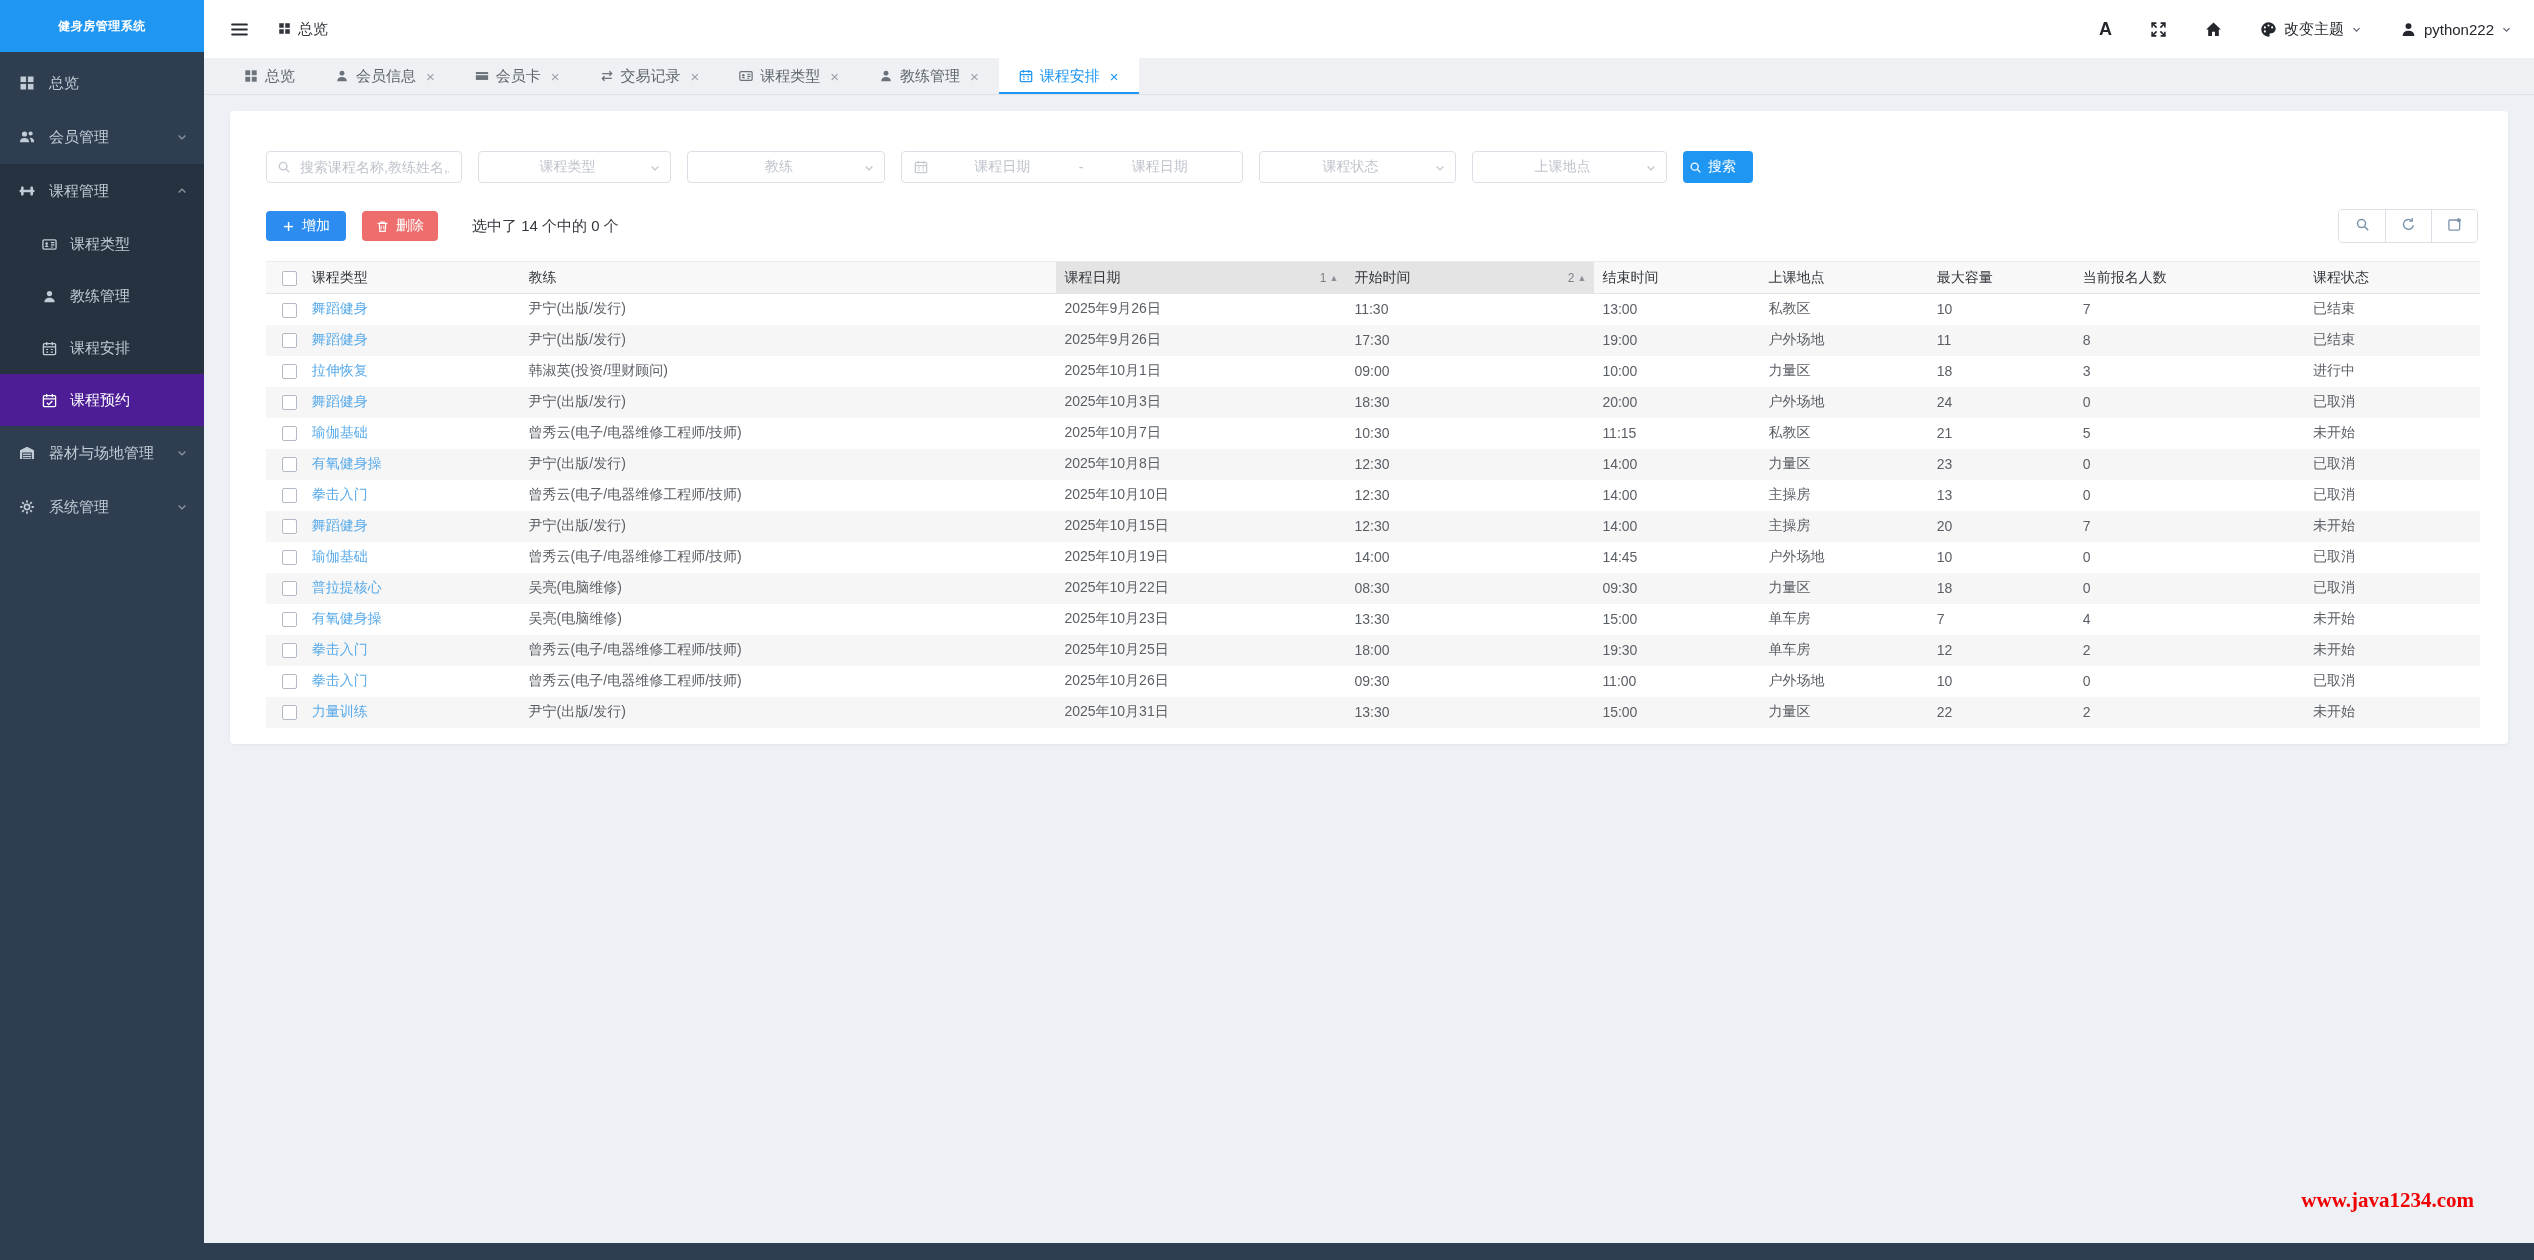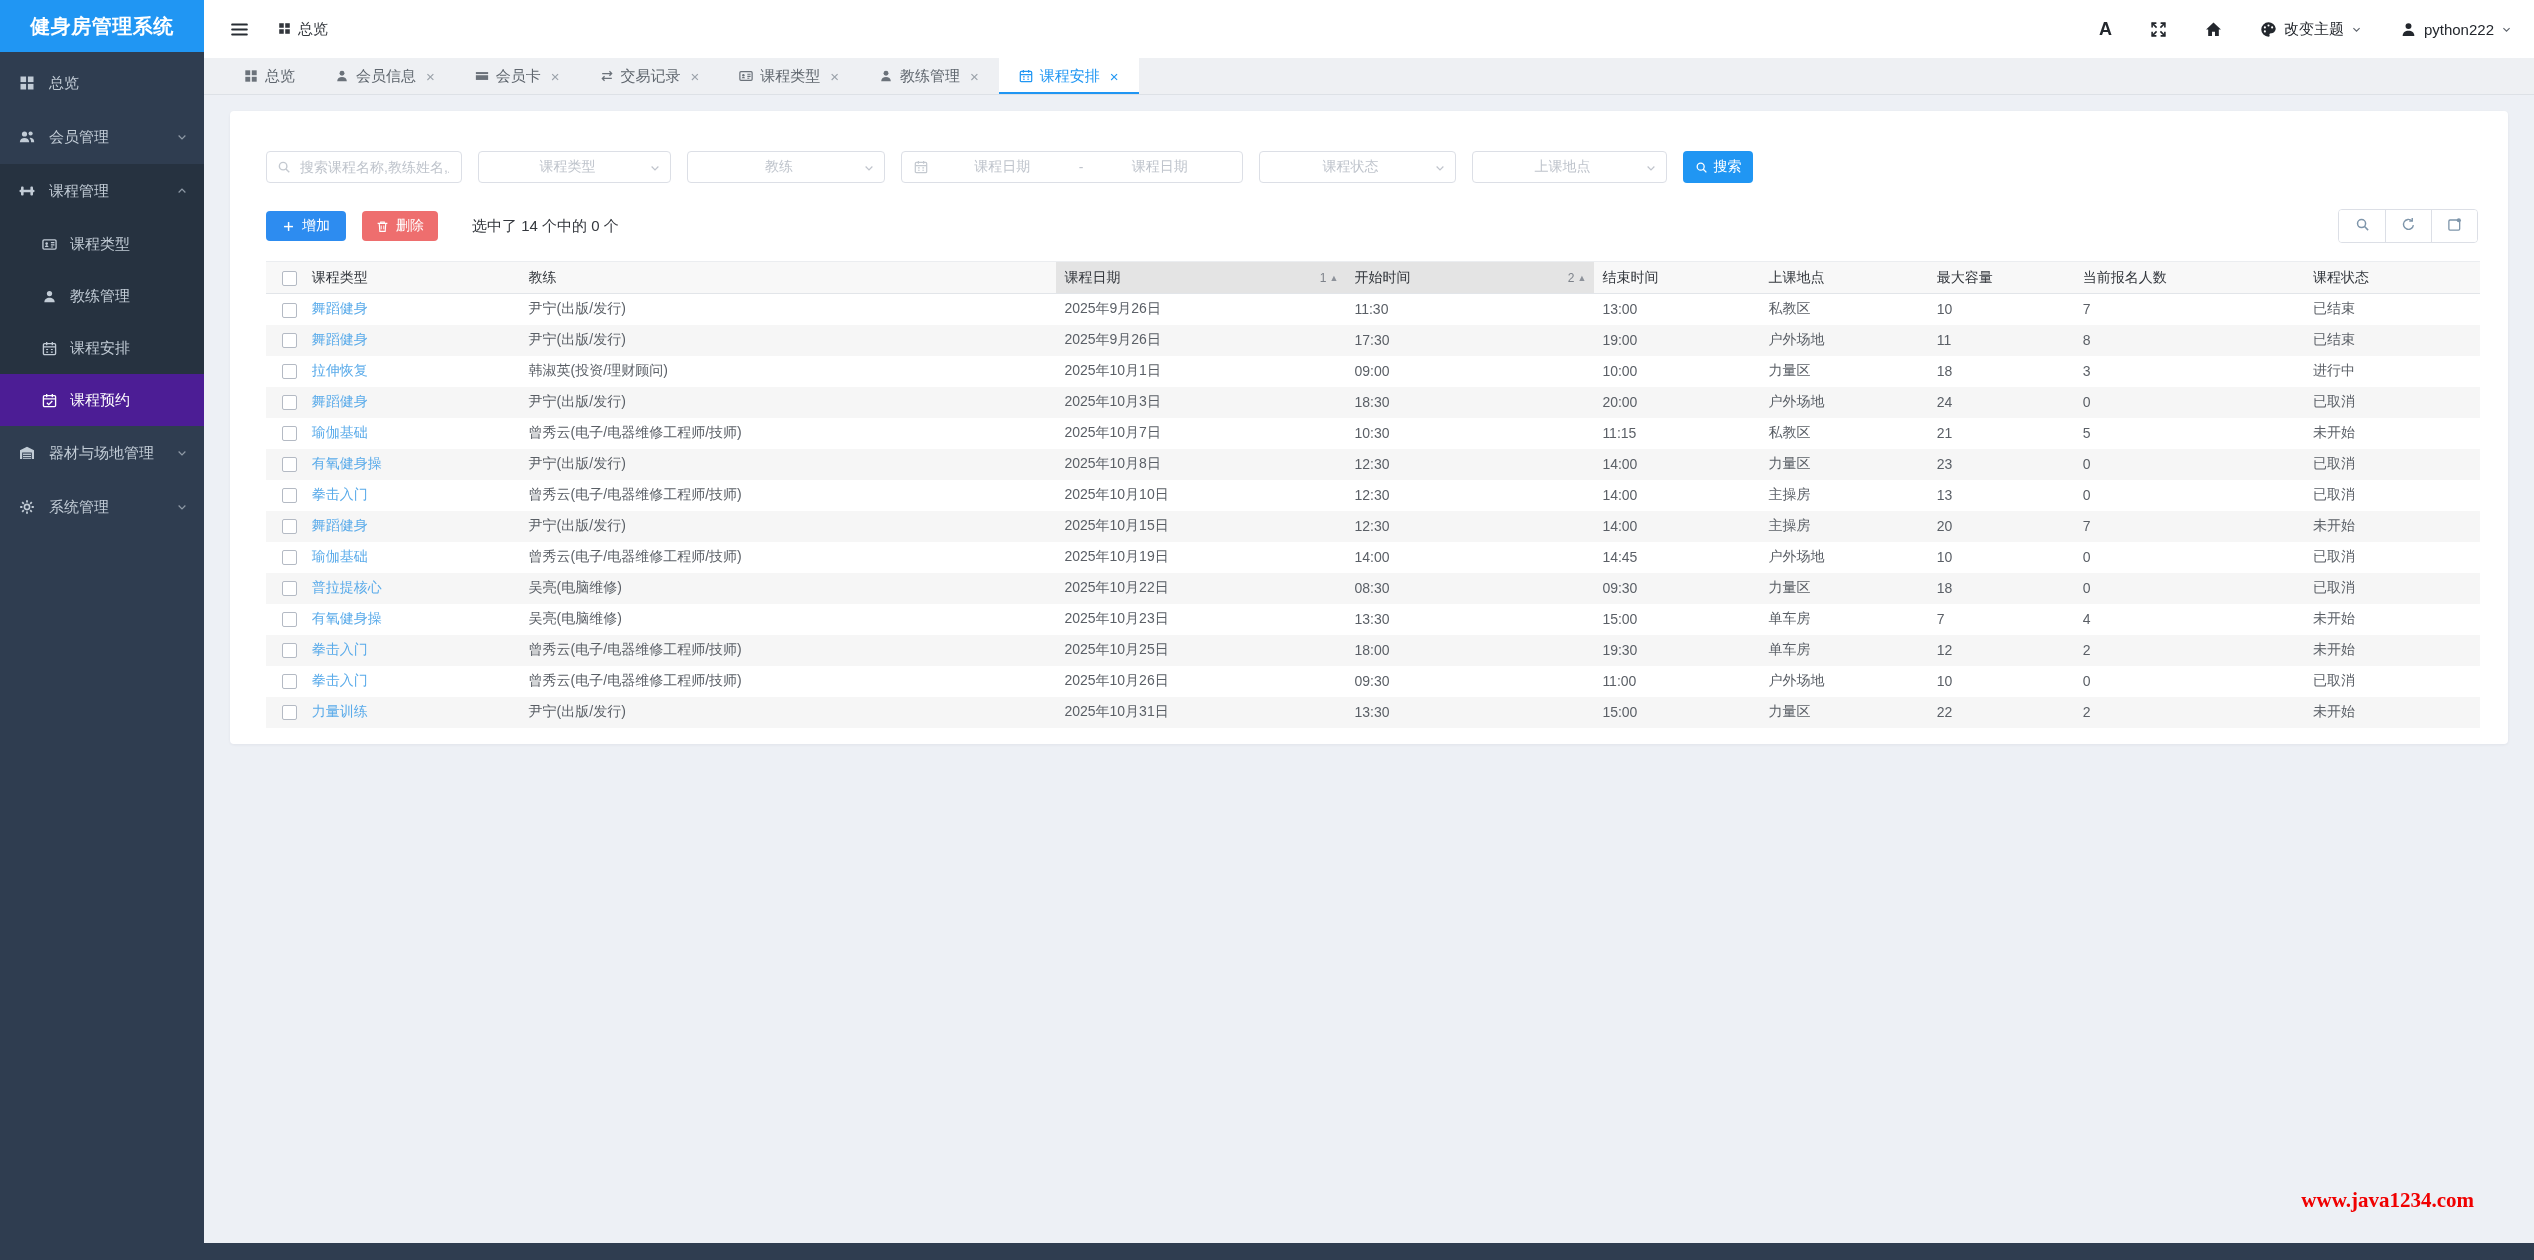--- a/index.html
+++ b/index.html
@@ -7,21 +7,21 @@
   body {
     width:2534px; height:1260px; overflow:hidden;
     font-family:"Liberation Sans","DejaVu Sans",sans-serif;
     background:#edf0f5; cursor:default;
   }
   .app { display:flex; width:100%; height:100%; position:relative; }
 
   
   .sidebar { width:204px; min-width:204px; background:#2f3d50; display:flex; flex-direction:column; z-index:2; }
   .logo { height:52px; background:#2096f3; display:flex; align-items:center; justify-content:center;
-          color:#fff; font-size:20px; font-weight:bold; letter-spacing:.5px; }
+          color:#fff; font-size:12px; font-weight:bold; letter-spacing:.5px; }
   .menu { flex:1; padding-top:4px; }
   .menu-item { height:54px; display:flex; align-items:center; padding:0 14px 0 18px;
                color:#c2ccd6; font-size:15px; cursor:pointer; }
   .menu-item .icon { width:18px; height:18px; margin-right:13px; display:inline-flex; align-items:center; justify-content:center; }
   .menu-item .icon svg { width:16px; height:16px; }
   .menu-item .chev { margin-left:auto; margin-right:2px; width:12px; color:#8f9aa6; }
   .menu-item .chev svg { width:12px; height:12px; }
   .menu-group { background:#263240; }
   .menu-item.sub { height:52px; padding-left:40px; }
   .menu-item.sub .icon { margin-right:12px; }
@@ -67,21 +67,21 @@
   .f-search input::placeholder { color:#bfc4cc; }
   .f-select { padding:0 26px 0 12px; cursor:pointer; }
   .f-select .sel-label { flex:1; text-align:center; }
   .f-select .chev { position:absolute; right:9px; top:9px; color:#c0c4cc; }
   .f-select .chev svg { width:12px; height:12px; }
   .w-type { width:193px; } .w-coach { width:198px; } .w-status { width:197px; } .w-loc { width:195px; }
   .f-dates { width:342px; padding:0 12px; gap:4px; cursor:pointer; }
   .f-dates .dr-text { flex:1; text-align:center; }
   .f-dates .dr-sep { color:#bfc4cc; padding:0 2px; }
 
-  .btn { border:none; height:32px; border-radius:4px; display:inline-flex; align-items:center; justify-content:center;
+  .btn { border:none; height:32px; border-radius:4px; display:inline-flex; align-items:center; 
          cursor:pointer; font-size:14px; color:#fff; font-family:inherit; }
   .btn .icon { display:inline-flex; color:#fff; }
   .btn-search { width:70px; background:#2096f3; gap:6px; }
   .btn-search .icon svg { width:13px; height:13px; }
 
   
   .toolbar { display:flex; align-items:center; margin-top:26px; }
   .btn-add { background:#2d8cf0; height:30px; padding:0 16px; gap:7px; }
   .btn-del { background:#ee6e6e; height:30px; padding:0 14px; gap:7px; margin-left:16px; }
   .btn-add .icon svg, .btn-del .icon svg { width:13px; height:13px; }

